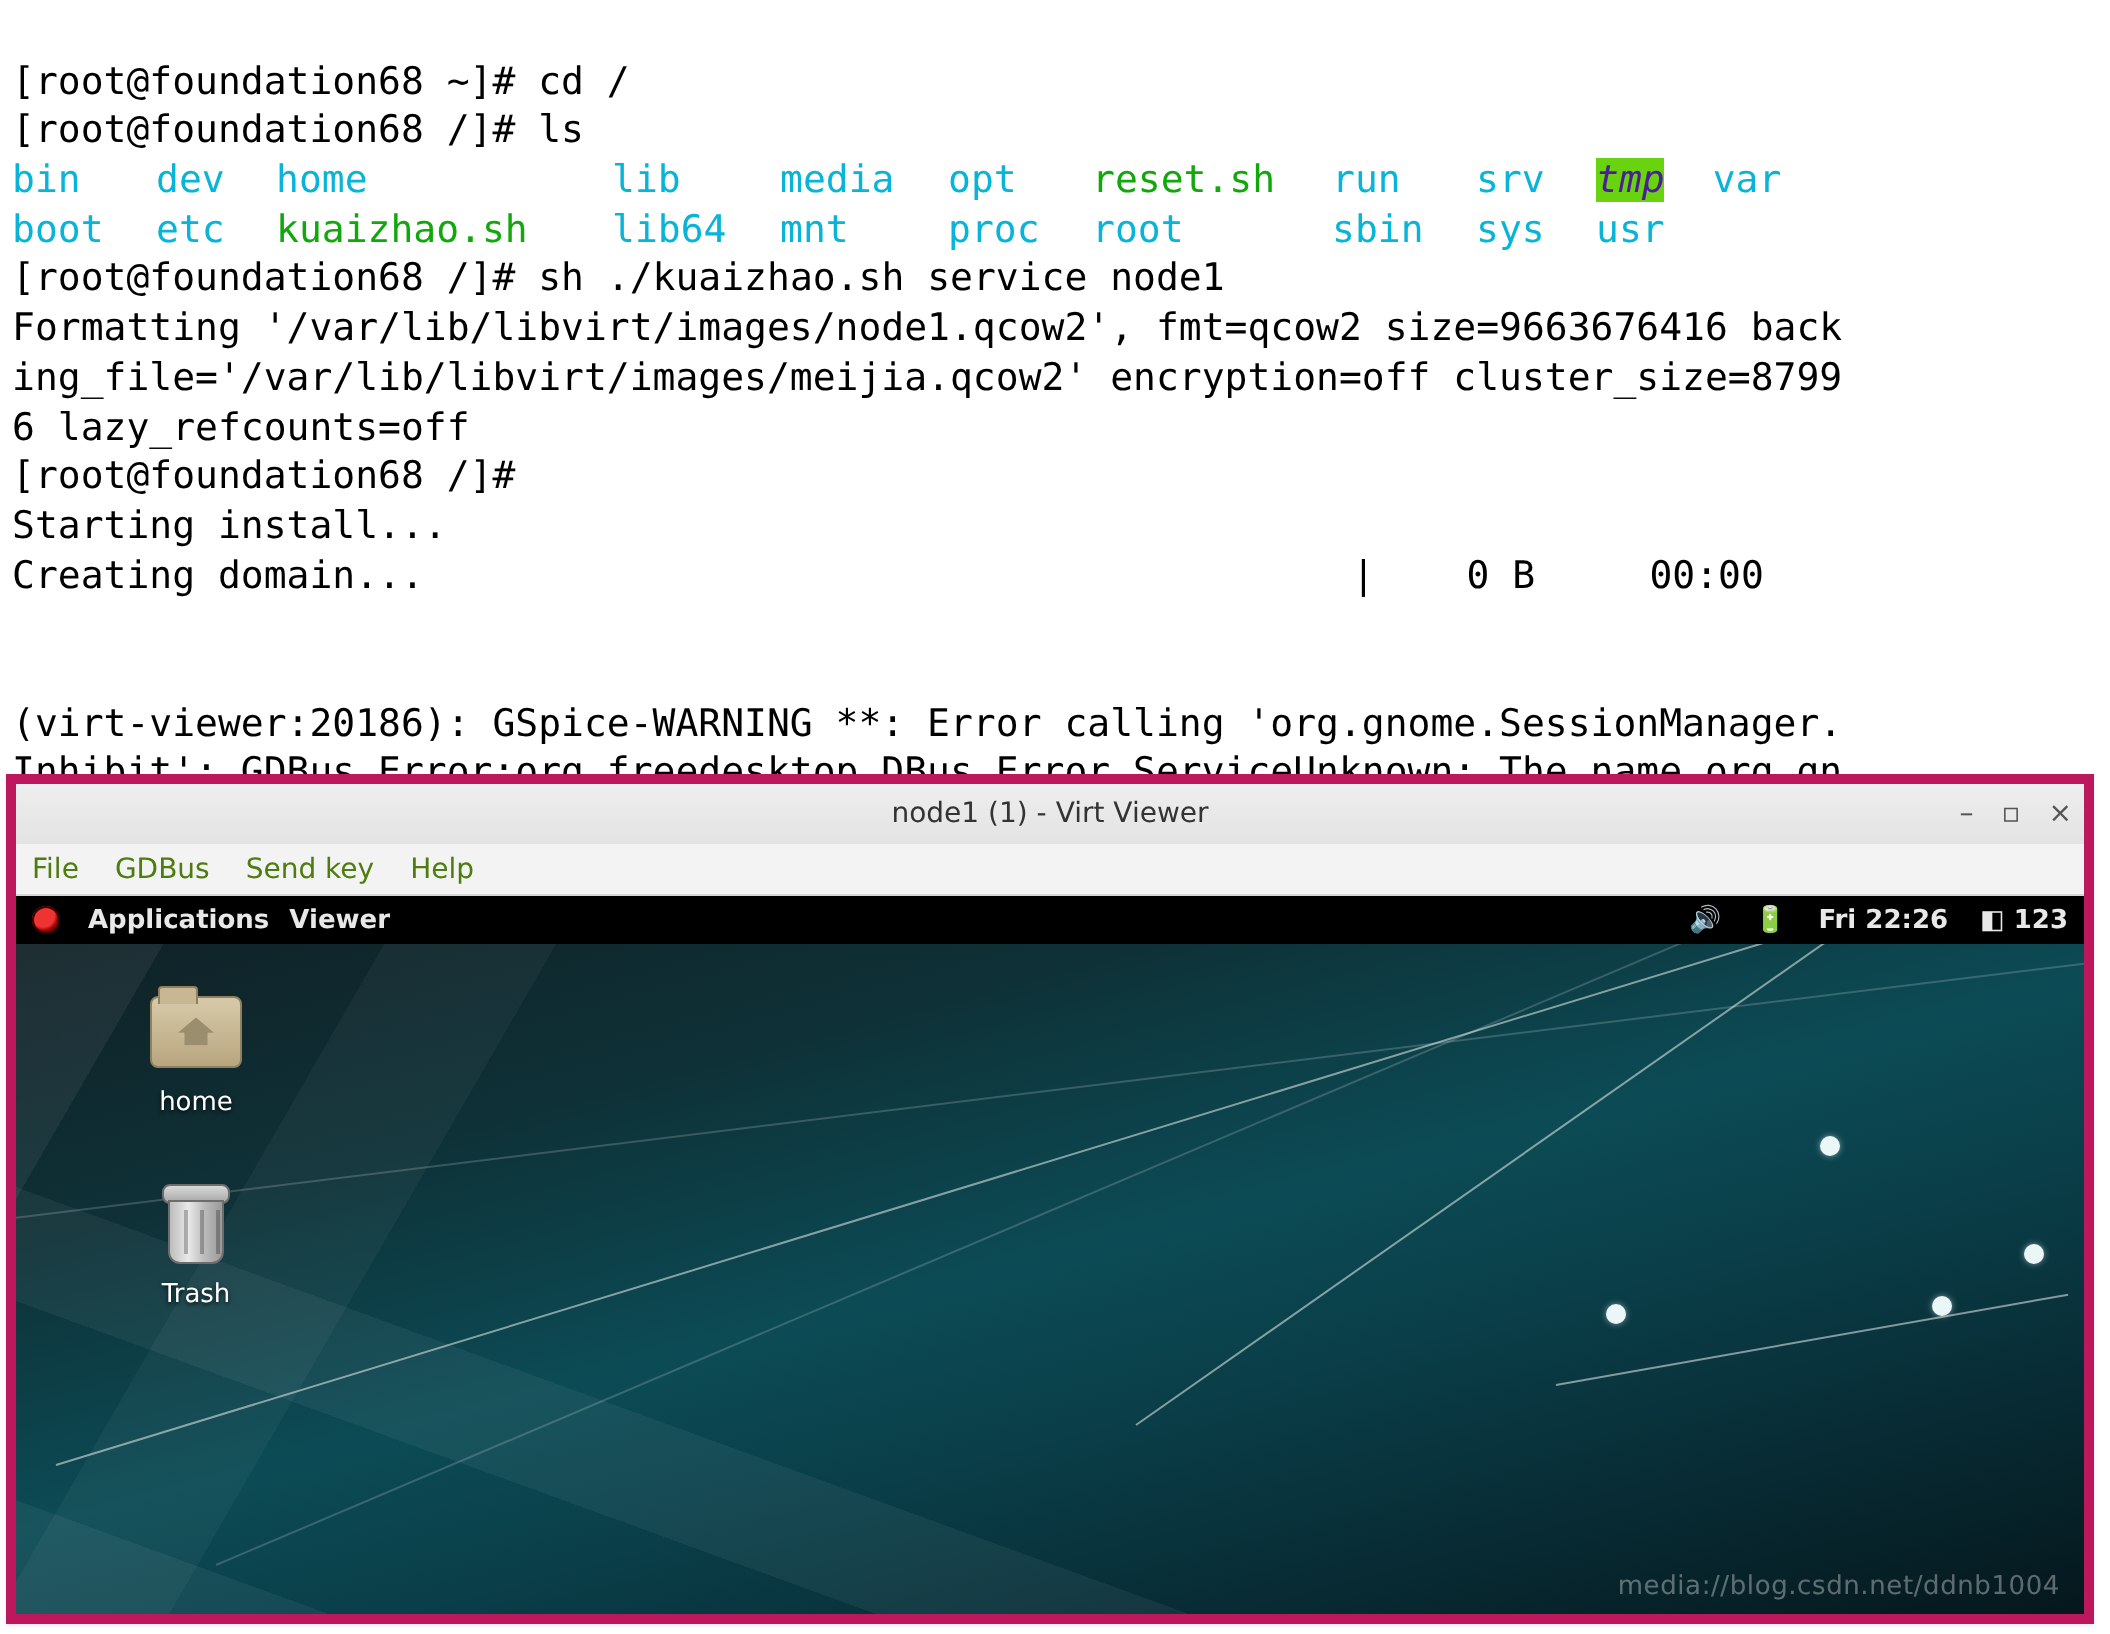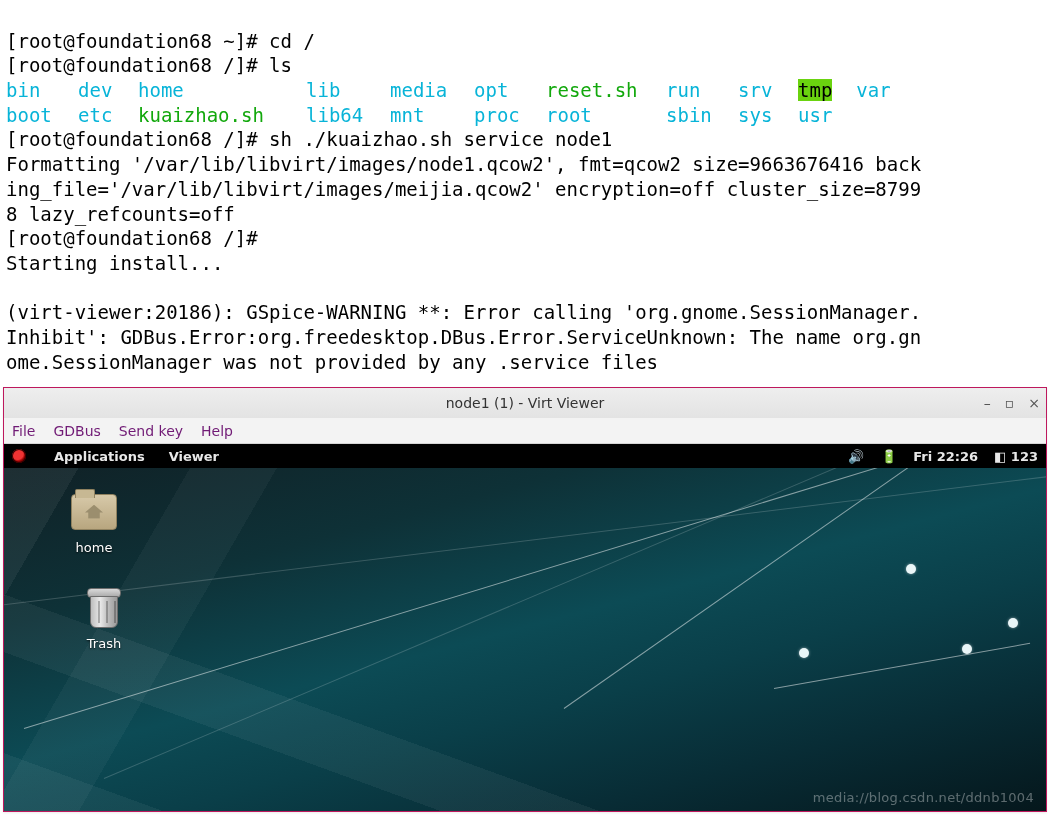--- a/index.html
+++ b/index.html
@@ -13,31 +13,31 @@
   }
   .terminal {
     background: #fff;
     color: #000;
     padding: 4px 6px;
     line-height: 1.3;
     white-space: pre;
   }
   .t-cyan { color: #08b4d8; }
   .t-green { color: #12a80c; }
-  .t-tmp { background: #6ad30f; color: #000000; }
+  .t-tmp { background: #6ad30f; color: #4c1d95; font-style: italic; }
   .row { display: inline; }
 
   
   .vv-window {
     position: absolute;
     top: 387px; left: 3px;
     width: 1044px;
     height: 425px;
     background: #ededed;
-    border: 1px solid #be185d;
+    border: 5px solid #be185d;
     box-shadow: 0 1px 2px rgba(0,0,0,0.08);
   }
   .vv-titlebar {
     height: 30px;
     display: flex;
     align-items: center;
     justify-content: center;
     background: linear-gradient(#eee,#e3e3e3);
     position: relative;
     font-family: "DejaVu Sans", sans-serif;
@@ -53,36 +53,36 @@
   }
   .vv-menubar {
     height: 26px;
     display: flex;
     align-items: center;
     gap: 18px;
     padding: 0 8px;
     background: #f3f3f3;
     font-family: "DejaVu Sans", sans-serif;
     font-size: 14px;
-    color: #701a75;
+    color: #4d7c0f;
     border-bottom: 1px solid #d6d6d6;
   }
   .vv-menubar span { cursor: default; }
   .gnome-panel {
     height: 24px;
     background: #000;
     color: #e8e8e8;
     display: flex;
     align-items: center;
     font-family: "DejaVu Sans", sans-serif;
     font-size: 13px;
     font-weight: bold;
     padding: 0 8px;
   }
-  .gnome-panel .left { display: flex; align-items: flex-start; gap: 24px; }
+  .gnome-panel .left { display: flex; align-items: flex-start; gap: 10px; }
   .gnome-panel .spacer { flex: 1; }
   .gnome-panel .right { display: flex; align-items: center; gap: 16px; }
   .rh-icon {
     width: 14px; height: 14px; border-radius: 50%;
     background: radial-gradient(circle at 40% 35%, #e33 45%, #900 60%, #500 100%);
     display:inline-block; margin-right:4px;
     box-shadow: inset 0 0 0 1px #300;
   }
   .desktop {
     position: relative;
@@ -169,23 +169,24 @@
 <body>
 
 <div class="terminal">
 <span class="row"><span>[root@foundation68 ~]# </span><span>cd /</span></span>
 <span class="row"><span>[root@foundation68 /]# </span><span>ls</span></span>
 <span class="row"><span class="t-cyan" style="display:inline-block;width:72px">bin</span><span class="t-cyan" style="display:inline-block;width:60px">dev</span><span class="t-cyan" style="display:inline-block;width:168px">home</span><span class="t-cyan" style="display:inline-block;width:84px">lib</span><span class="t-cyan" style="display:inline-block;width:84px">media</span><span class="t-cyan" style="display:inline-block;width:72px">opt</span><span class="t-green" style="display:inline-block;width:120px">reset.sh</span><span class="t-cyan" style="display:inline-block;width:72px">run</span><span class="t-cyan" style="display:inline-block;width:60px">srv</span><span class="t-tmp">tmp</span><span style="display:inline-block;width:24px"></span><span class="t-cyan">var</span></span>
 <span class="row"><span class="t-cyan" style="display:inline-block;width:72px">boot</span><span class="t-cyan" style="display:inline-block;width:60px">etc</span><span class="t-green" style="display:inline-block;width:168px">kuaizhao.sh</span><span class="t-cyan" style="display:inline-block;width:84px">lib64</span><span class="t-cyan" style="display:inline-block;width:84px">mnt</span><span class="t-cyan" style="display:inline-block;width:72px">proc</span><span class="t-cyan" style="display:inline-block;width:120px">root</span><span class="t-cyan" style="display:inline-block;width:72px">sbin</span><span class="t-cyan" style="display:inline-block;width:60px">sys</span><span class="t-cyan">usr</span></span>
 <span class="row"><span>[root@foundation68 /]# </span><span>sh ./kuaizhao.sh service node1</span></span>
 <span class="row">Formatting '/var/lib/libvirt/images/node1.qcow2', fmt=qcow2 size=9663676416 back</span>
 <span class="row">ing_file='/var/lib/libvirt/images/meijia.qcow2' encryption=off cluster_size=8799</span>
-<span class="row">8 lazy_refcounts=off</span>
+<span class="row">6 lazy_refcounts=off</span>
 <span class="row"><span>[root@foundation68 /]# </span></span>
 <span class="row">Starting install...</span>
+<span class="status-line"><span style="display:inline-block;width:670px">Creating domain...</span><span>|    0 B     00:00  </span></span>
 <span class="row">&nbsp;</span>
 <span class="row">(virt-viewer:20186): GSpice-WARNING **: Error calling 'org.gnome.SessionManager.</span>
 <span class="row">Inhibit': GDBus.Error:org.freedesktop.DBus.Error.ServiceUnknown: The name org.gn</span>
 <span class="row">ome.SessionManager was not provided by any .service files</span>
 </div>
 
 <div class="vv-window">
   <div class="vv-titlebar">
     <span>node1 (1) - Virt Viewer</span>
     <div class="btns">
@@ -228,21 +229,21 @@
     <div class="node-dot" style="left:958px; top:176px;"></div>
     <div class="node-dot" style="left:1004px; top:150px;"></div>
 
     <div class="dicon" style="left:55px; top:22px;">
       <div class="glyph">
           <div class="folder-home"></div>
         </div>
       <div>home</div>
     </div>
 
-    <div class="dicon" style="left:65px; top:118px;">
+    <div class="dicon" style="left:55px; top:118px;">
       <div class="glyph">
           <div class="trash-can">
             <div class="lid"></div>
             <div class="body"></div>
           </div>
         </div>
       <div>Trash</div>
     </div>
 
     <div class="watermark">media://blog.csdn.net/ddnb1004</div>

